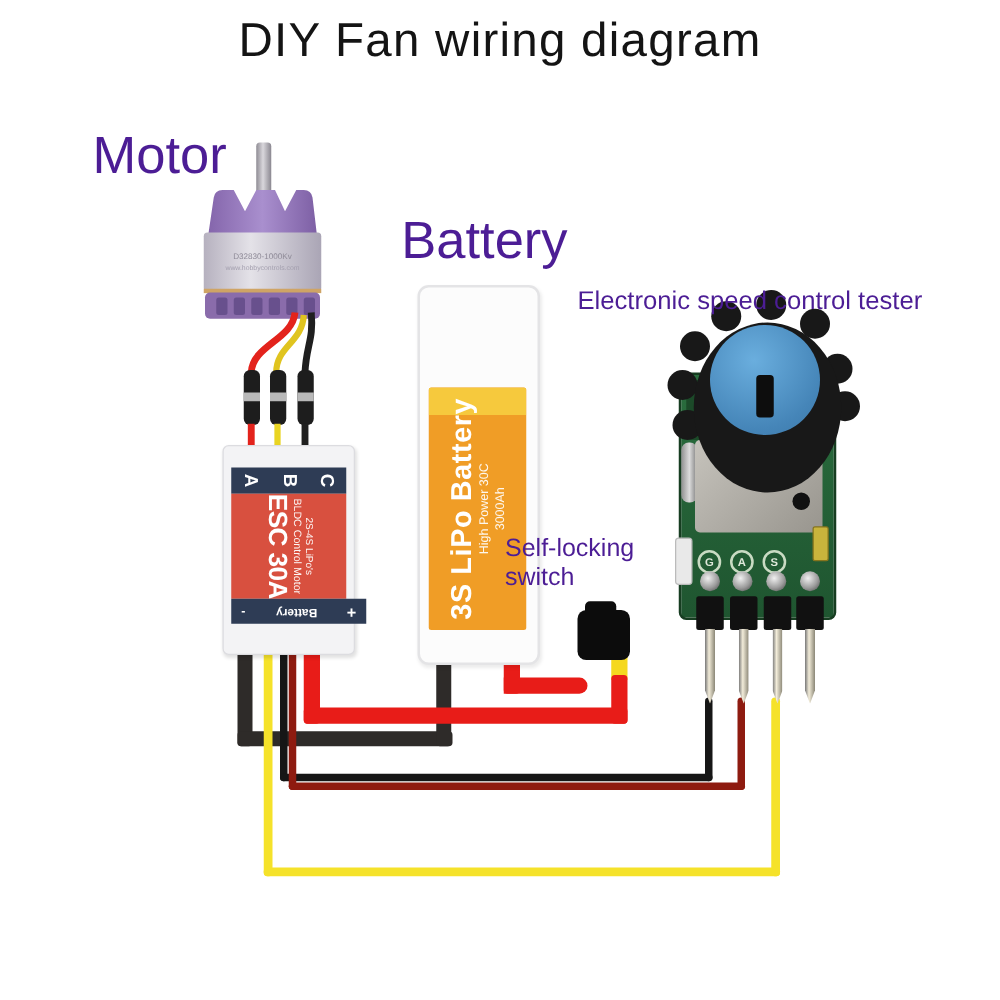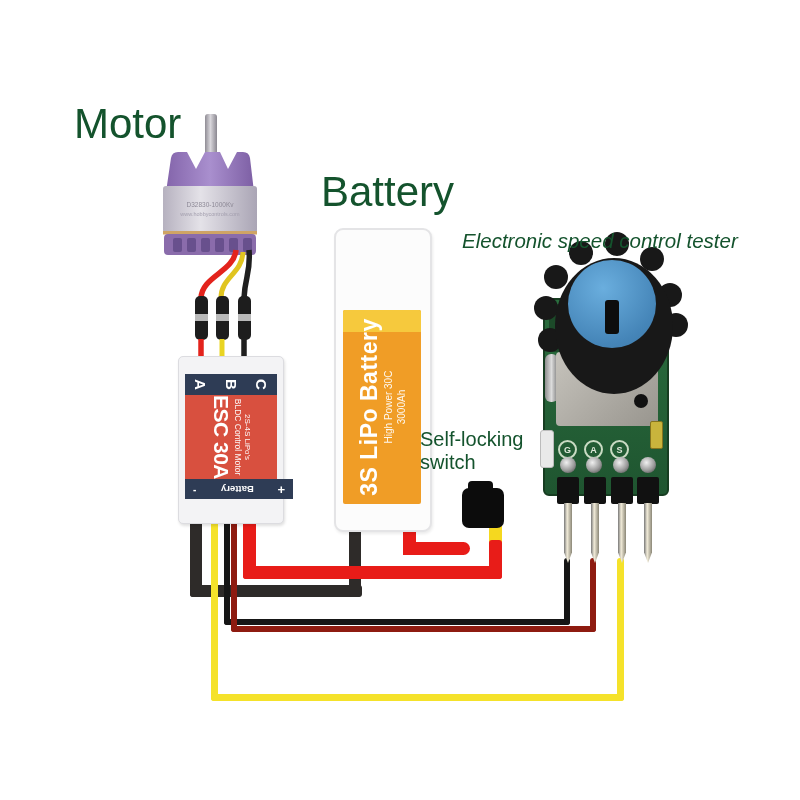--- a/index.html
+++ b/index.html
@@ -1,25 +1,25 @@
 <!DOCTYPE html>
 <html><head>
 <meta charset="utf-8">
 <style>
   html,body{margin:0;padding:0;background:#ffffff;}
   #canvas{position:relative;width:800px;height:800px;background:#ffffff;overflow:hidden;
           font-family:"Liberation Sans",sans-serif;}
   .abs{position:absolute;}
-  .lbl{position:absolute;color:#14532d;white-space:pre-line;}
+  .lbl{position:absolute;color:#4c1d95;white-space:pre-line;}
   #title{left:0;top:12px;width:800px;text-align:center;font-size:38px;letter-spacing:1px;color:#141414;}
   #motor-label{left:74px;top:100px;font-size:42px;}
   #battery-label{left:321px;top:168px;font-size:42px;}
   #esc-label{left:108px;top:426px;font-size:44px;}
-  #tester-label{left:462px;top:229px;font-size:20.5px;font-style:italic;}
-  #switch-label{left:420px;top:428px;font-size:20px;line-height:23px;}
+  #tester-label{left:462px;top:229px;font-size:20.5px;}
+  #switch-label{left:404px;top:428px;font-size:20px;line-height:23px;}
   .wire{position:absolute;border-radius:3px;}
   
   #esc{left:178px;top:356px;width:104px;height:166px;background:#f3f3f5;border:1px solid #dcdce0;
        border-radius:5px;box-shadow:1px 2px 3px rgba(0,0,0,0.12);}
   #esc .band{position:absolute;left:6px;width:92px;background:#2e3c55;display:flex;align-items:center;color:#fff;}
   #esc-band-top{top:17px;height:21px;justify-content:space-around;}
   #esc-band-top span{display:inline-block;transform:rotate(90deg);font-size:15px;font-weight:bold;}
   #esc-red{position:absolute;left:6px;top:38px;width:92px;height:84px;background:#d8503f;overflow:hidden;}
   .esc-rot{position:absolute;left:50%;top:50%;width:84px;transform:translate(-50%,-50%) rotate(90deg);
            text-align:center;color:#fff;white-space:nowrap;}
@@ -213,19 +213,20 @@
     <div class="header-block" style="left:557px;"></div>
     <div class="header-block" style="left:584px;"></div>
     <div class="header-block" style="left:611px;"></div>
     <div class="header-block" style="left:637px;"></div>
     <div class="pin" style="left:564px;"></div>
     <div class="pin" style="left:591px;"></div>
     <div class="pin" style="left:618px;"></div>
     <div class="pin" style="left:644px;"></div>
   </div>
 
+  <div id="title" class="lbl z4">DIY Fan wiring diagram</div>
   <div id="motor-label" class="lbl z4">Motor</div>
   <div id="battery-label" class="lbl z4">Battery</div>
   <div id="tester-label" class="lbl z4">Electronic speed control tester</div>
   <div id="switch-label" class="lbl z4">Self-locking
 switch</div>
 
 </div>
 
 </body></html>

